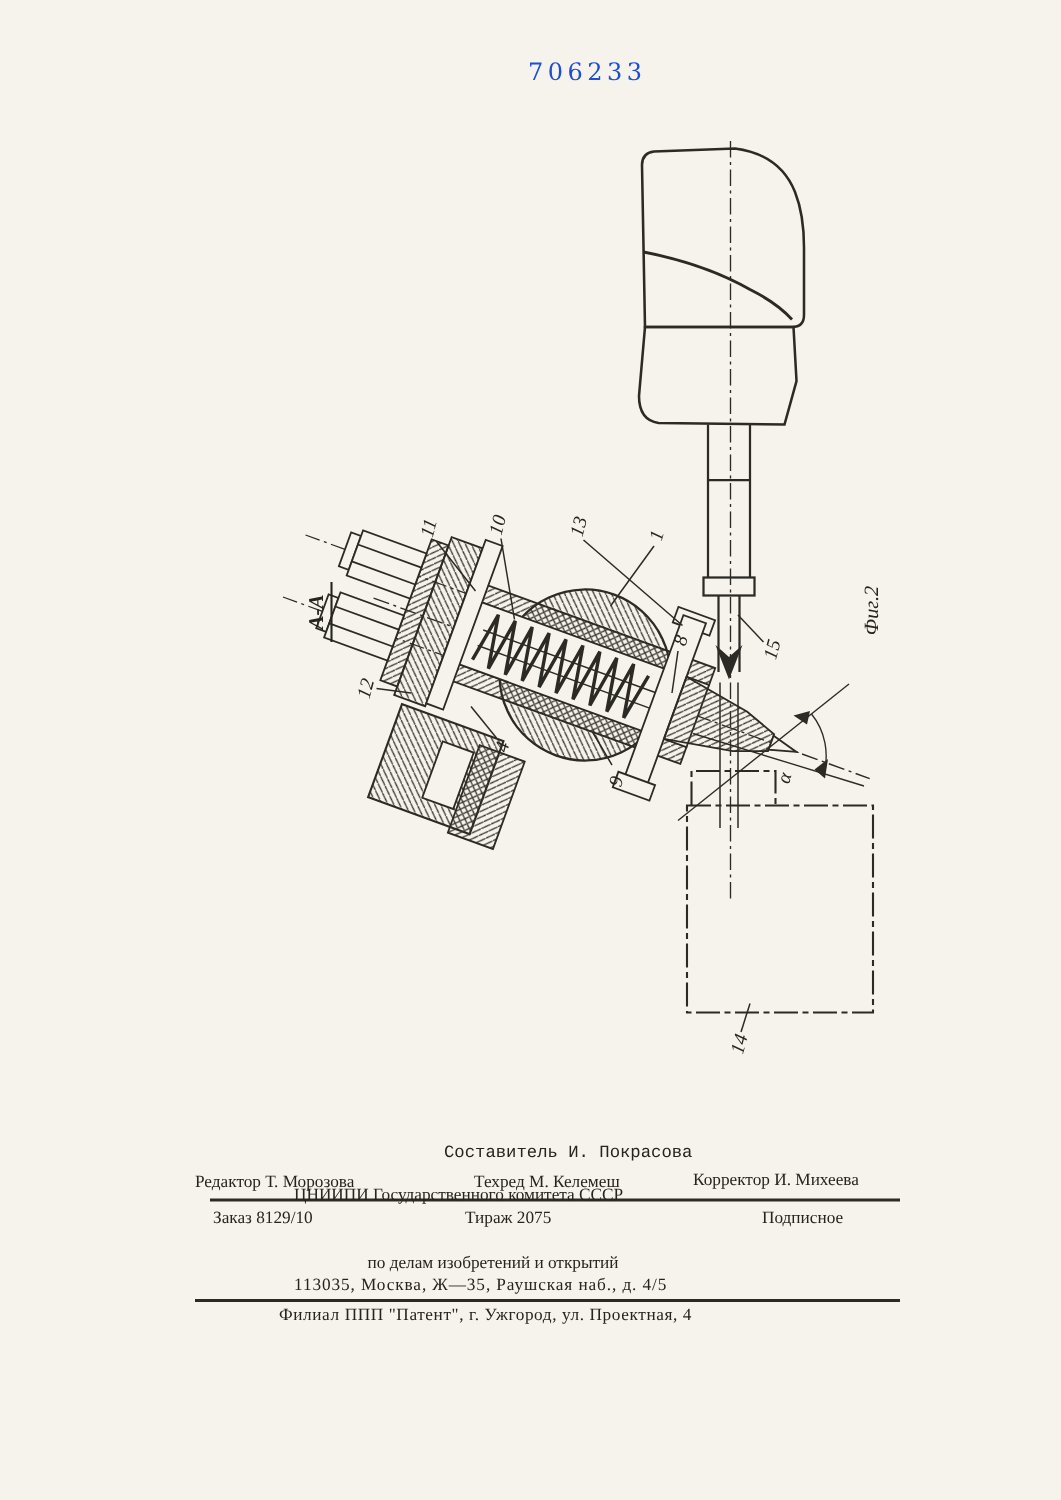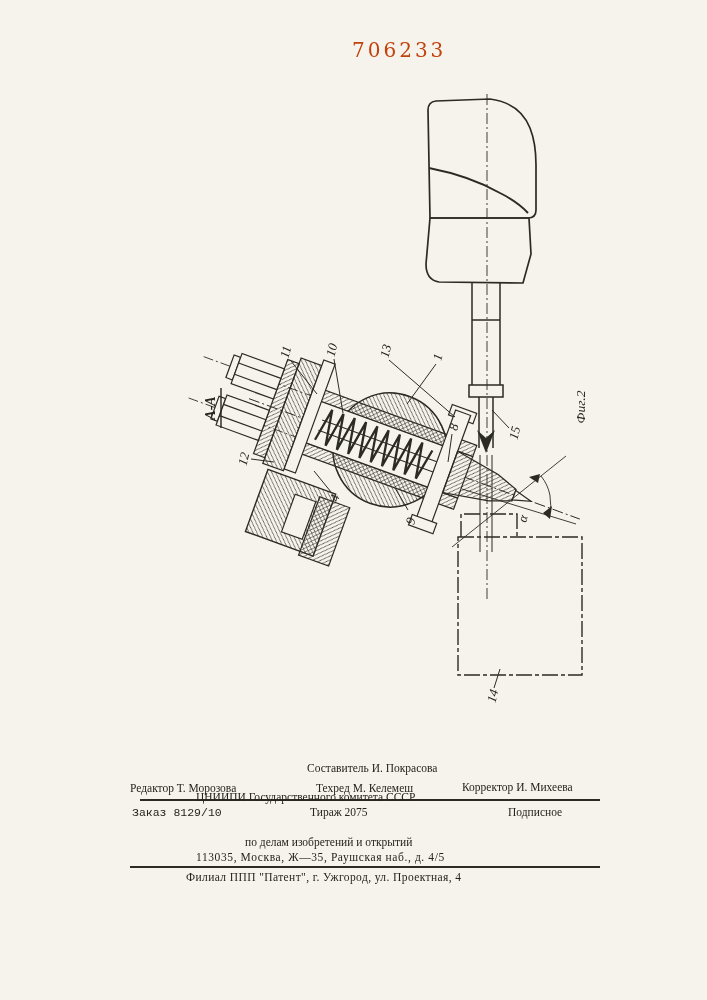--- a/index.html
+++ b/index.html
@@ -5,21 +5,21 @@
   html,body{margin:0;padding:0;}
   body{
     width:707px;height:1000px;position:relative;overflow:hidden;
     background:#f6f3ec;
     font-family:"Liberation Serif", serif;
     color:#2c2a25;
   }
   #paper{position:absolute;inset:0;}
   .patent-no{
     position:absolute;left:352px;top:38px;
-    font-size:20px;letter-spacing:3px;color:#c2410c;
+    font-size:16px;letter-spacing:3px;color:#1d4ed8;
     font-family:"DejaVu Serif", serif;
     text-align:right;
   }
   svg{position:absolute;left:0;top:0;}
   .col-item{position:absolute;font-size:11.5px;white-space:nowrap;color:#26241f;}
   .rule{position:absolute;background:#2c2a25;}
   .lbl{font-family:"Liberation Serif", serif;font-style:italic;font-size:13px;fill:#26241f;}
   .figcap{font-family:"Liberation Serif", serif;font-style:italic;font-size:13.5px;fill:#26241f;}
   .seccap{font-family:"Liberation Serif", serif;font-style:italic;font-weight:bold;font-size:14px;fill:#26241f;}
 </style>
@@ -144,28 +144,28 @@
     <text class="lbl" x="335" y="502" text-anchor="middle" transform="rotate(-75 335 498)">4</text>
     <text class="lbl" x="411" y="525" text-anchor="middle" transform="rotate(-75 411 521)">9</text>
     <text class="lbl" x="493" y="700" text-anchor="middle" transform="rotate(-75 493 696)">14</text>
 
     <text class="seccap" x="211" y="412" text-anchor="middle" transform="rotate(-90 211 408)">А-А</text>
     <line x1="221" y1="388" x2="221" y2="428" stroke="#26241f" stroke-width="1.4"></line>
     <text class="figcap" x="581" y="411" text-anchor="middle" transform="rotate(-90 581 407)">Фиг.2</text>
   </svg>
 
   <div>
-    <div class="col-item" style="left:307px;top:762px;">Составитель И. Покрасова</div>
+    <div class="col-item" style="left:296px;top:762px;font-family:Liberation Mono, monospace;">Составитель И. Покрасова</div>
     <div class="col-item" style="left:130px;top:782px;">Редактор Т. Морозова</div>
     <div class="col-item" style="left:316px;top:782px;">Техред М. Келемеш</div>
     <div class="col-item" style="left:462px;top:781px;">Корректор И. Михеева</div>
 
     <div class="rule" style="left:140px;top:799px;width:460px;height:2px;"></div>
 
-    <div class="col-item" style="left:132px;top:806px;font-family:Liberation Mono, monospace;">Заказ 8129/10</div>
+    <div class="col-item" style="left:142px;top:806px;">Заказ 8129/10</div>
     <div class="col-item" style="left:310px;top:806px;">Тираж 2075</div>
     <div class="col-item" style="left:464px;top:806px;margin-left:44px;">Подписное</div>
 
     <div class="col-item" style="left:196px;top:791px;">ЦНИИПИ Государственного комитета СССР</div>
     <div class="col-item" style="left:210px;top:836px;padding-left:35px;">по делам изобретений и открытий</div>
     <div class="col-item" style="left:196px;top:851px;letter-spacing:0.6px;text-align:center;">113035, Москва, Ж—35, Раушская наб., д. 4/5</div>
 
     <div class="rule" style="left:130px;top:866px;width:470px;height:2px;"></div>
 
     <div class="col-item" style="left:186px;top:871px;letter-spacing:0.4px;">Филиал ППП "Патент", г. Ужгород, ул. Проектная, 4</div>

